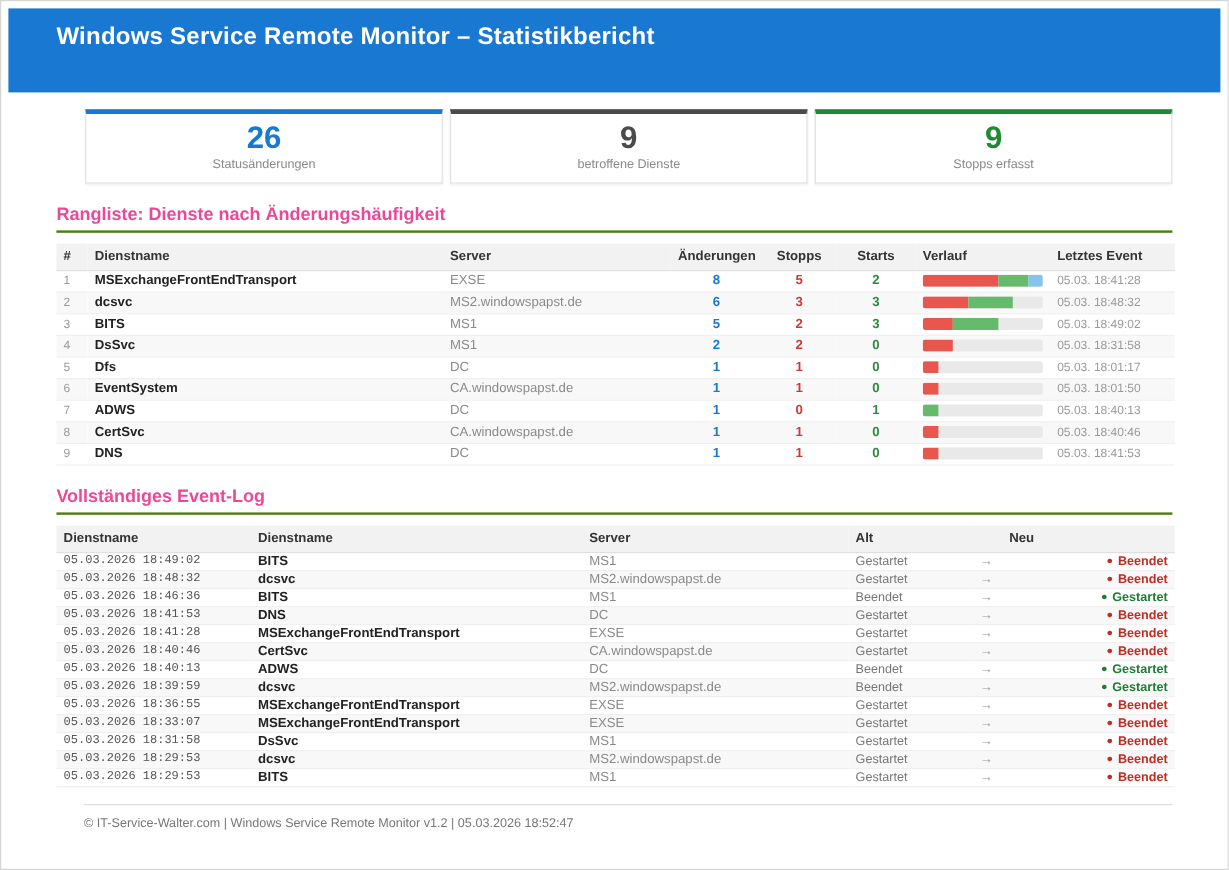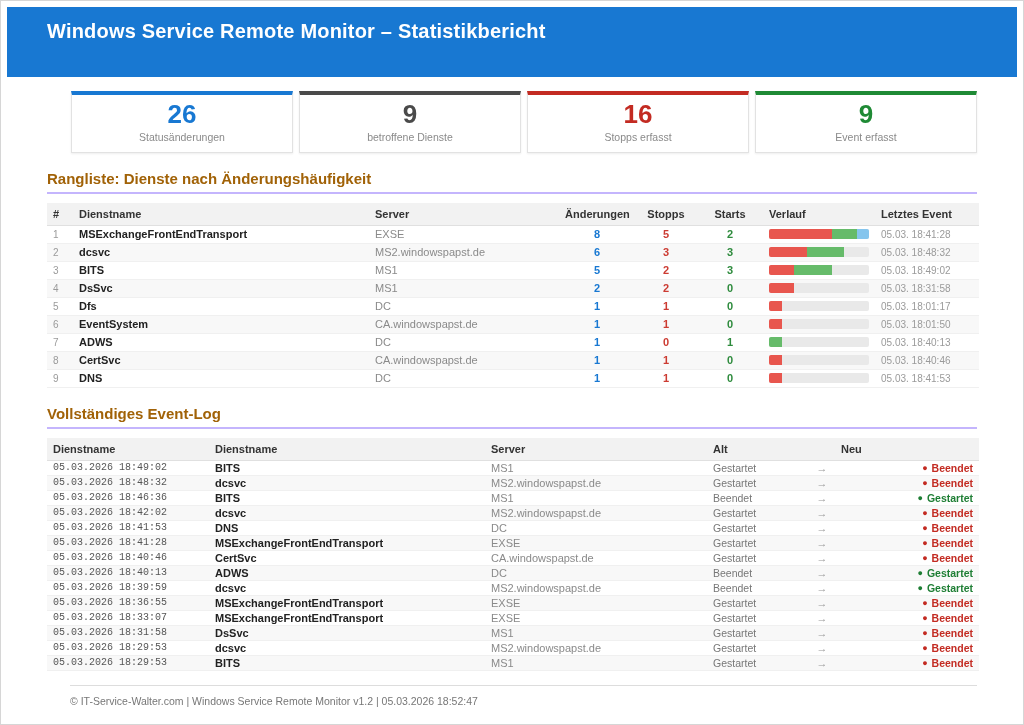--- a/index.html
+++ b/index.html
@@ -14,22 +14,22 @@
   .hdr h1 { margin:0; font-size:20px; font-weight:bold; color:#fff; letter-spacing:.2px; }
   .hdr .sub { margin-top:7px; font-size:11px; color:#cde2f6; }
   main { padding:0 40px; }
   
   .cards { display:flex; gap:6px; margin-top:14px;padding-left:24px; }
   .card { flex:1; background:#fff; border:1px solid #e2e2e2; border-top:4px solid #888;
           box-shadow:0 1px 2px rgba(0,0,0,.07); text-align:center; padding:5px 0 9px; }
   .card .value { font-size:26px; font-weight:bold; line-height:1.15; }
   .card .label { font-size:10.5px; color:#8a8a8a; margin-top:1px; }
   
-  .sec-title { color:#a16207; font-size:15px; font-weight:bold;
-               margin:17px 0 0 0; padding-bottom:5px; border-bottom:2px solid #c4b5fd; }
+  .sec-title { color:#ec4899; font-size:15px; font-weight:bold;
+               margin:17px 0 0 0; padding-bottom:5px; border-bottom:2px solid #4d7c0f; }
   
   table { width:100%; border-collapse:collapse; table-layout:fixed; margin-top:9px; }
   thead th { background:#f2f2f2; font-size:11px; font-weight:bold; color:#333;
              text-align:left; padding:5px 6px; border-bottom:1px solid #e0e0e0; }
   tbody td { font-size:11px; padding:2px 6px; border-bottom:1px solid #f0f0f0; vertical-align:middle; }
   tbody tr:nth-child(even) { background:#f8f8f8; }
   .t-center { text-align:center; }
   
   #rank-table tbody td { height:18px; }
   .rank-no { color:#9a9a9a; font-size:10px; }
@@ -66,27 +66,23 @@
 
     <div class="cards">
         <div class="card" style="border-top-color: rgb(24, 120, 210);">
           <div class="value" style="color: rgb(24, 120, 210);">26</div>
           <div class="label">Statusänderungen</div>
         </div>
         <div class="card" style="border-top-color: rgb(74, 74, 74);">
           <div class="value" style="color: rgb(74, 74, 74);">9</div>
           <div class="label">betroffene Dienste</div>
         </div>
-        <div class="card" style="border-top-color: rgb(195, 43, 34);">
-          <div class="value" style="color: rgb(195, 43, 34);">16</div>
-          <div class="label">Stopps erfasst</div>
-        </div>
         <div class="card" style="border-top-color: rgb(31, 138, 53);">
           <div class="value" style="color: rgb(31, 138, 53);">9</div>
-          <div class="label">Event erfasst</div>
+          <div class="label">Stopps erfasst</div>
         </div>
       </div>
 
     <h2 class="sec-title">Rangliste: Dienste nach Änderungshäufigkeit</h2>
     <table id="rank-table">
       <thead>
           <tr>
             <th style="width: 26px;">#</th>
             <th style="width: 296px;">Dienstname</th>
             <th style="width: 190px;">Server</th>
@@ -280,28 +276,20 @@
           </tr>
           <tr>
             <td class="time">05.03.2026 18:46:36</td>
             <td class="svc">BITS</td>
             <td class="server">MS1</td>
             <td class="old">Beendet</td>
             <td class="arrow">→</td>
             <td class="new" style="color: rgb(30, 126, 52);"><span class="dot" style="color: rgb(30, 126, 52);">●</span>Gestartet</td>
           </tr>
           <tr>
-            <td class="time">05.03.2026 18:42:02</td>
-            <td class="svc">dcsvc</td>
-            <td class="server">MS2.windowspapst.de</td>
-            <td class="old">Gestartet</td>
-            <td class="arrow">→</td>
-            <td class="new" style="color: rgb(195, 43, 34);"><span class="dot" style="color: rgb(195, 43, 34);">●</span>Beendet</td>
-          </tr>
-          <tr>
             <td class="time">05.03.2026 18:41:53</td>
             <td class="svc">DNS</td>
             <td class="server">DC</td>
             <td class="old">Gestartet</td>
             <td class="arrow">→</td>
             <td class="new" style="color: rgb(195, 43, 34);"><span class="dot" style="color: rgb(195, 43, 34);">●</span>Beendet</td>
           </tr>
           <tr>
             <td class="time">05.03.2026 18:41:28</td>
             <td class="svc">MSExchangeFrontEndTransport</td>

